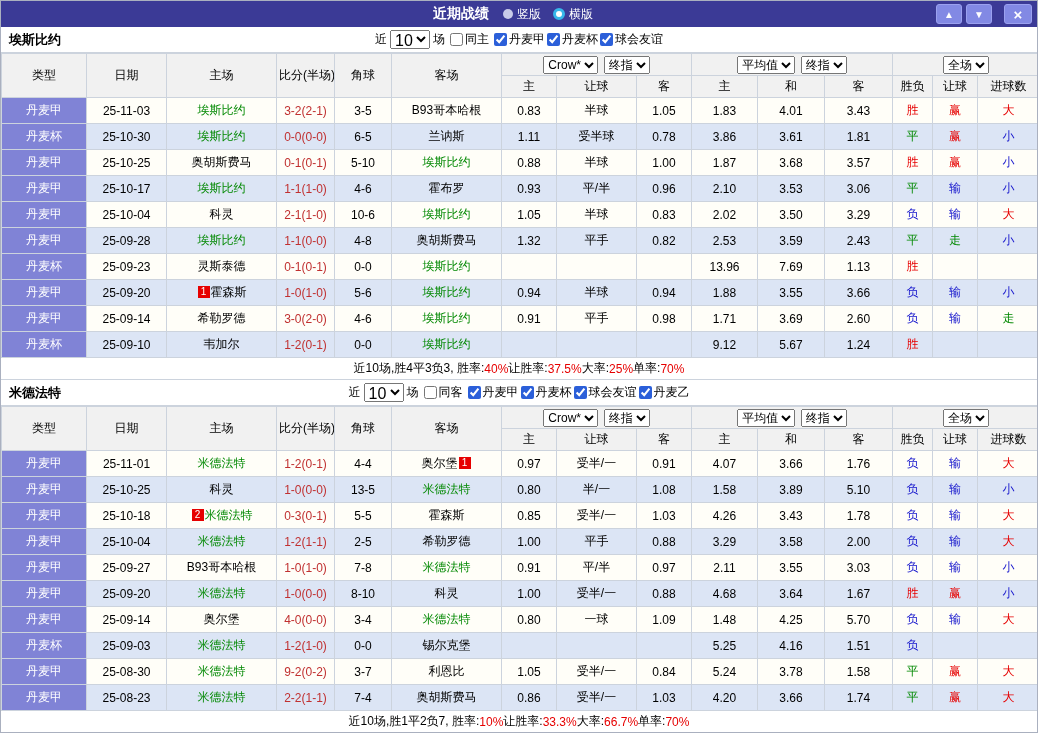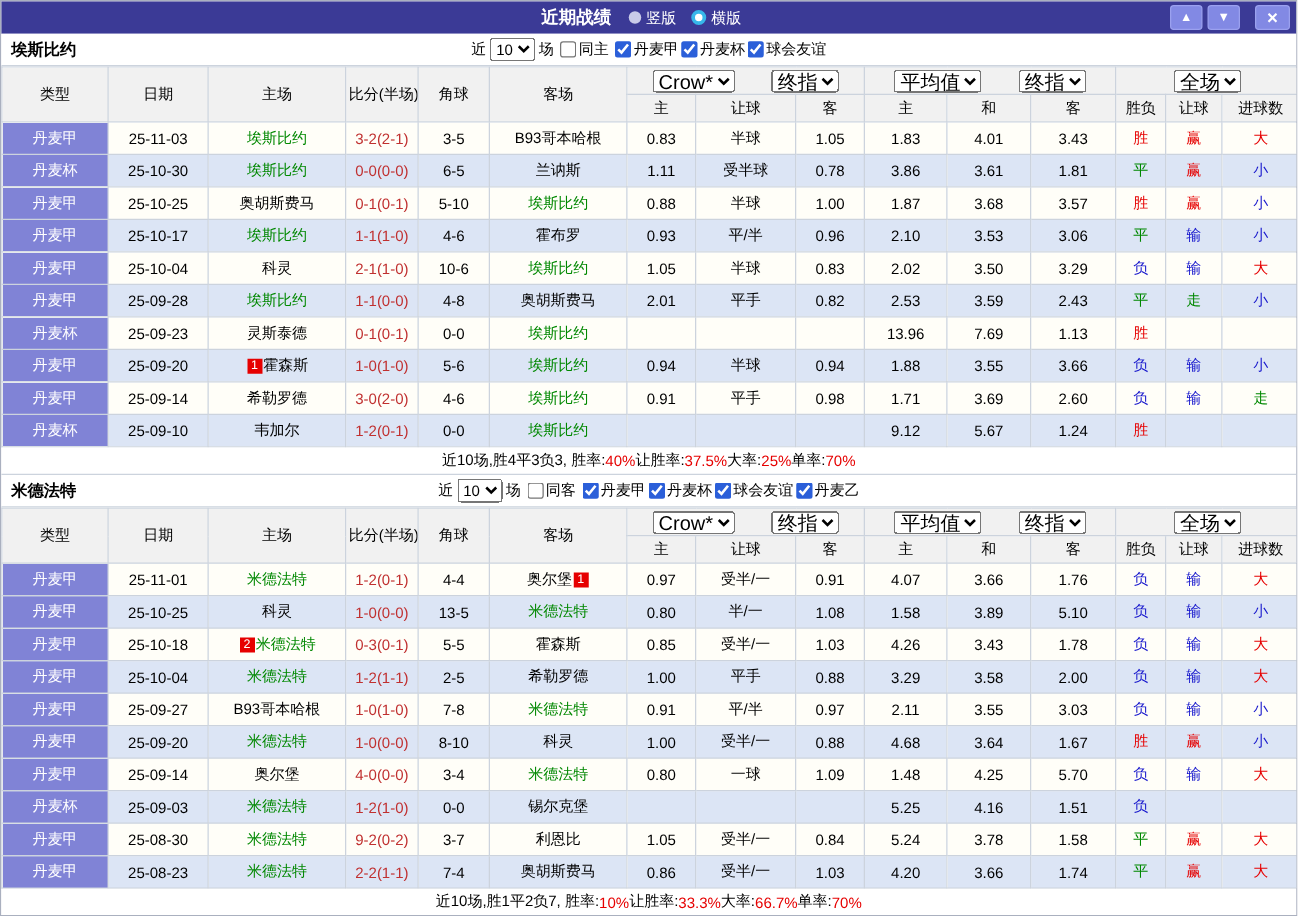--- a/index.html
+++ b/index.html
@@ -43,33 +43,33 @@
   .tb-btn.close { margin-left: 12px; font-size: 15px; font-weight: bold; width: 28px; }
   
   .section-bar {
     height: 26px;
     background: #fff;
     border-bottom: 1px solid #ccd3dd;
     display: flex; align-items: center; position: relative;
   }
   .team-title { position: absolute; left: 8px; font-weight: bold; font-size: 13px; }
   .filters { margin: 0 auto; display: flex; align-items: center; gap: 3px; }
-  .filters select { height: 19px; font-size: 12px; }
+  .filters select { height: 19px; font-size: 16px; }
   .chk { display: inline-flex; align-items: center; cursor: pointer; margin-left: 2px; }
   .chk input { margin: 0 2px 0 0; accent-color: #2b5fd9; }
   
   table { border-collapse: collapse; table-layout: fixed; width: 100%; font-size: 12px; }
   th, td {
     border: 1px solid #ccd3dd;
     text-align: center; vertical-align: middle;
     padding: 0 2px; height: 26px;
     overflow: hidden; white-space: nowrap;
   }
   thead th { background: #f1f1f1; font-weight: normal; height: 22px; }
-  thead select { height: 18px; font-size: 16px; margin: 0 13px; }
+  thead select { height: 18px; font-size: 12px; margin: 0 1px; }
   tbody tr:nth-child(odd) { background: #FFFEF8; }
   tbody tr:nth-child(even) { background: #DCE5F5; }
   td.type-cell { background: #8083D6; color: #fff; }
   .score { color: #C03030; }
   .focal { color: #008800; }
   .c-r { color: #E60000; }
   .c-g { color: #008800; }
   .c-b { color: #1414CC; }
   .badge {
     display: inline-block; background: #E60000; color: #fff;
@@ -262,21 +262,21 @@
             <td class="c-b">输</td>
             <td class="c-r">大</td>
           </tr>
           <tr>
             <td class="type-cell">丹麦甲</td>
             <td>25-09-28</td>
             <td><span class="focal">埃斯比约</span></td>
             <td class="score">1-1(0-0)</td>
             <td>4-8</td>
             <td><span>奥胡斯费马</span></td>
-            <td>2.01</td>
+            <td>1.32</td>
             <td>平手</td>
             <td>0.82</td>
             <td>2.53</td>
             <td>3.59</td>
             <td>2.43</td>
             <td class="c-g">平</td>
             <td class="c-g">走</td>
             <td class="c-b">小</td>
           </tr>
           <tr>

